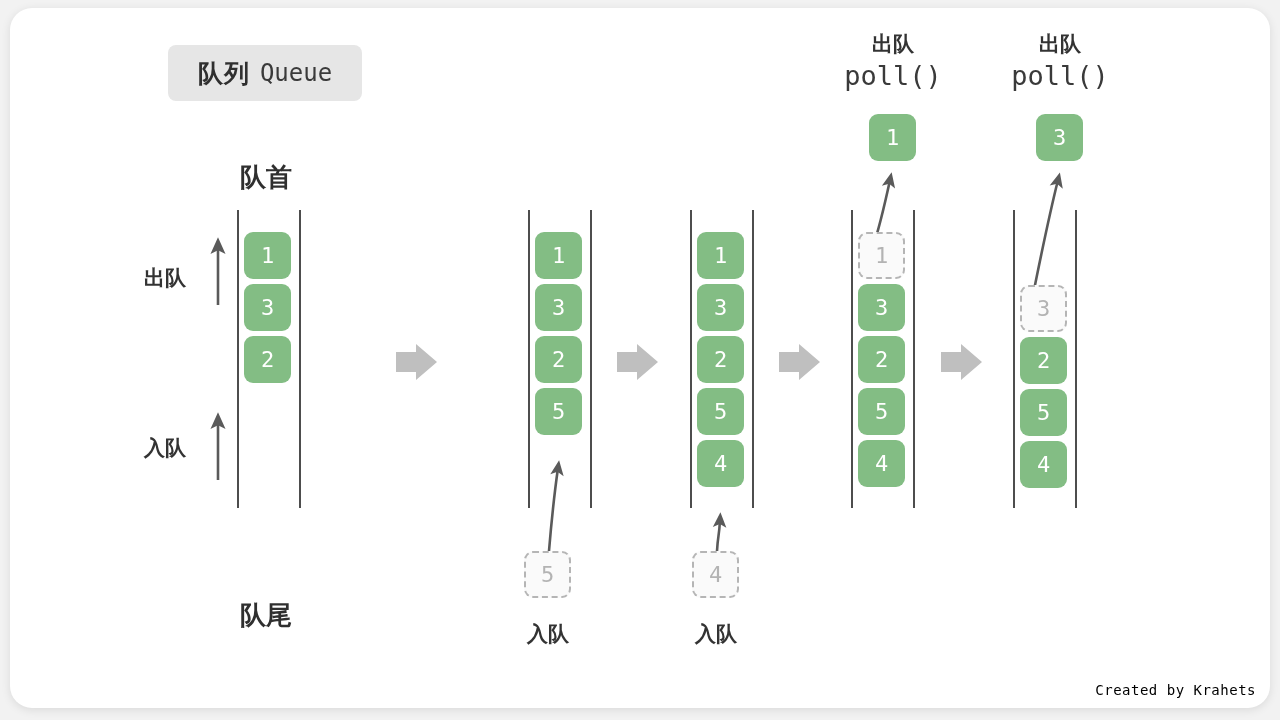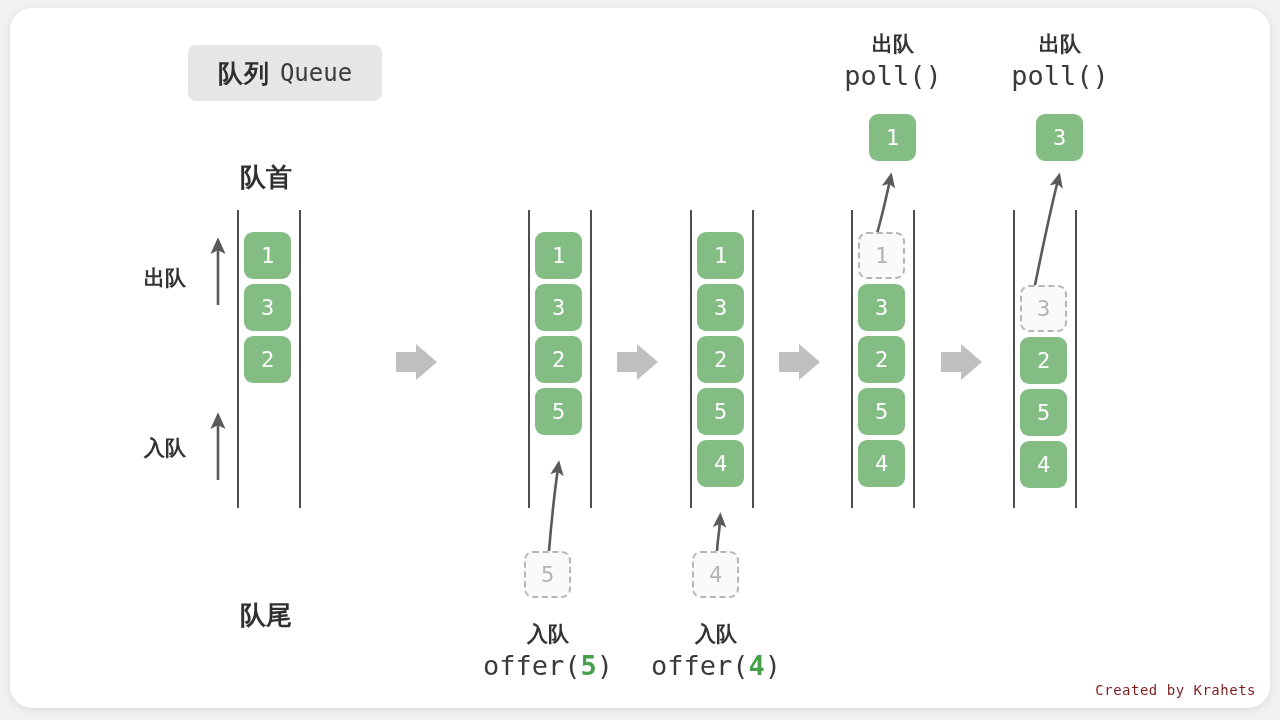--- a/index.html
+++ b/index.html
@@ -36,21 +36,20 @@
   
   #title-badge {
     left: 168px; top: 45px;
     width: 194px; height: 56px;
     background: #e6e6e6;
     border-radius: 8px;
     display: flex;
     align-items: center;
     justify-content: center;
     gap: 10px;
-    margin-left: 20px;
   }
   #title-badge .cn {
     font-size: 25px;
     font-weight: bold;
     color: #2f2f2f;
     letter-spacing: 1px;
   }
   #title-badge .en {
     font-family: "DejaVu Sans Mono", "Liberation Mono", monospace;
     font-size: 24px;
@@ -111,21 +110,21 @@
     background: #fafafa;
     color: #b3b3b3;
     border: 2px dashed #b5b5b5;
   }
 
   #watermark {
     right: 24px;
     bottom: 22px;
     font-family: "DejaVu Sans Mono", "Liberation Mono", monospace;
     font-size: 14px;
-    color: #7f1d1d;
+    color: #000000;
     letter-spacing: 0.5px;
   }
 </style>
 </head>
 <body>
 
 <div id="stage">
   <div id="card"></div>
 
   <svg id="canvas" viewBox="0 0 1280 720" xmlns="http://www.w3.org/2000/svg">
@@ -220,35 +219,33 @@
   <div class="abs" style="left:535px; top:232px;">
     <div class="cell filled" style="margin-bottom:5px;">1</div>
     <div class="cell filled" style="margin-bottom:5px;">3</div>
     <div class="cell filled" style="margin-bottom:5px;">2</div>
     <div class="cell filled">5</div>
   </div>
 
   <div class="abs cell ghost" style="left:524px; top:551px;">5</div>
   <div class="abs caption" style="left:448px; top:620px; width:200px;">
     <span class="cn">入队</span>
-    <span class="mono"><span>offer(</span><span class="hl">5</span><span>)</span></span>
   </div>
 
   <div class="abs" style="left:697px; top:232px;">
     <div class="cell filled" style="margin-bottom:5px;">1</div>
     <div class="cell filled" style="margin-bottom:5px;">3</div>
     <div class="cell filled" style="margin-bottom:5px;">2</div>
     <div class="cell filled" style="margin-bottom:5px;">5</div>
     <div class="cell filled">4</div>
   </div>
 
   <div class="abs cell ghost" style="left:692px; top:551px;">4</div>
   <div class="abs caption" style="left:616px; top:620px; width:200px;">
     <span class="cn">入队</span>
-    <span class="mono"><span>offer(</span><span class="hl">4</span><span>)</span></span>
   </div>
 
   <div class="abs" style="left:858px; top:232px;">
     <div class="cell ghost" style="margin-bottom:5px;">1</div>
     <div class="cell filled" style="margin-bottom:5px;">3</div>
     <div class="cell filled" style="margin-bottom:5px;">2</div>
     <div class="cell filled" style="margin-bottom:5px;">5</div>
     <div class="cell filled">4</div>
   </div>
 

